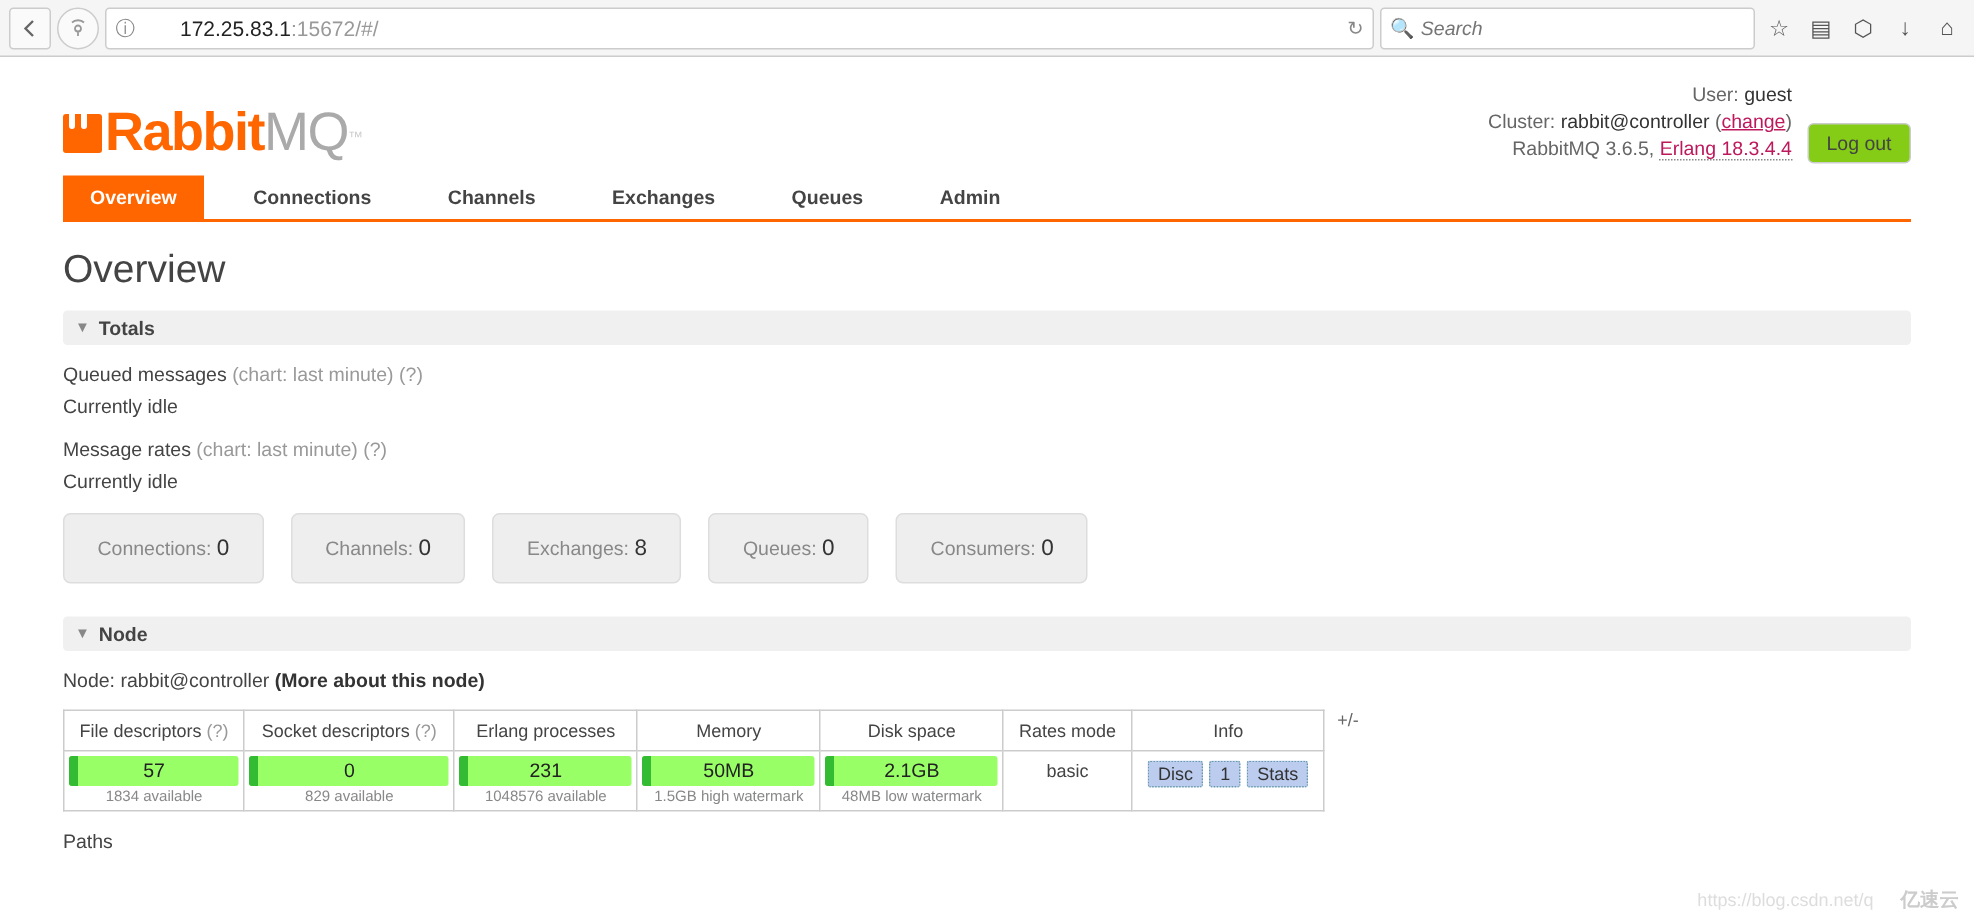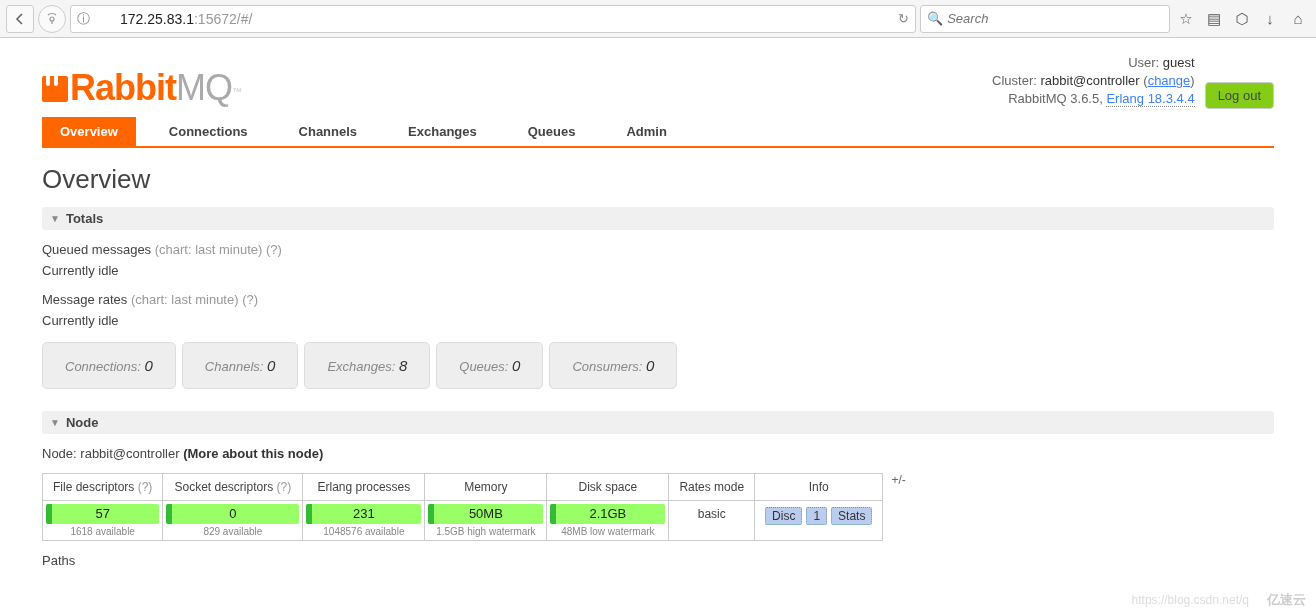--- a/index.html
+++ b/index.html
@@ -21,42 +21,42 @@
 .page { padding: 8px 42px 20px 42px; }
 .header { display: flex; align-items: flex-end; padding-top: 8px; padding-bottom: 8px; }
 .logo { flex: 1; }
 .logo-text { font-size: 36px; font-weight: 700; letter-spacing: -1px; }
 .logo-r { color: #f60; }
 .logo-mq { color: #aaa; font-weight: 400; }
 .logo-icon { display:inline-block; width:26px; height:26px; background:#f60; border-radius:2px; position:relative; vertical-align:-2px; margin-right:2px;}
 .logo-icon::before{content:"";position:absolute;left:4px;top:0;width:4px;height:10px;background:#f60;box-shadow:8px 0 0 #f60;}
 .logo-icon::after{content:"";position:absolute;left:4px;top:0;width:4px;height:10px;background:#fff;box-shadow:8px 0 0 #fff;border-radius:0 0 2px 2px;}
 .user-info { text-align: right; font-size: 13px; color: #666; line-height: 1.4; }
-.user-info a { color: #3b82f6; text-decoration: underline; cursor: pointer; }
+.user-info a { color: #be185d; text-decoration: underline; cursor: pointer; }
 .user-info .dotted { border-bottom: 1px dotted #888; text-decoration: none; }
 .logout-btn { display: inline-block; border: 1px solid #ccc; border-radius: 4px; padding: 5px 12px; background: #84cc16; cursor: pointer; font-size: 13px; color: #444; margin-left: 10px; vertical-align: top; }
 
 
 .tabs { display: flex; border-bottom: 2px solid #f60; gap: 0; }
 .tab { padding: 7px 18px; font-size: 13px; font-weight: bold; color: #444; cursor: pointer; }
 .tab.active { background: #f60; color: #fff; }
 .tab:not(.active) { margin-left: 15px; }
 
 
 h1.page-title { font-size: 26px; font-weight: normal; color: #444; margin: 16px 0 12px 0; }
 .section-header { background: #f0f0f0; border-radius: 3px; padding: 4px 8px; display: flex; align-items: center; gap: 6px; margin-bottom: 12px; cursor: pointer; }
 .section-header .tri { color: #888; font-size: 10px; }
 .section-header .title { font-weight: bold; font-size: 13px; color: #444; }
 
 .subrow { margin: 10px 0 6px 0; font-size: 13px; color: #444; }
 .subrow .gray { color: #999; }
 .subrow .help { color: #999; }
 .idle { margin: 4px 0 14px 0; font-size: 13px; color: #444; }
 
-.counts { display: flex; gap: 6px; margin: 12px 0 22px 0; font-style: italic; }
+.counts { display: flex; gap: 18px; margin: 12px 0 22px 0; }
 .count-box { background: #eee; border: 1px solid #ddd; border-radius: 5px; padding: 14px 22px; font-size: 13px; color: #888; }
 .count-box .num { color: #333; font-size: 15px; }
 
 .node-line { font-size: 13px; margin: 12px 0; }
 .node-line a { color: #333; font-weight: bold; text-decoration: none; }
 
 
 .node-table { border-collapse: collapse; font-size: 12px; }
 .node-table th, .node-table td { border: 1px solid #ccc; padding: 6px 10px; text-align: center; vertical-align: top; }
 .node-table th { font-weight: normal; color: #444; background: #fff; }
@@ -193,21 +193,21 @@
       <th><span>Disk space</span></th>
       <th><span>Rates mode</span></th>
       <th><span>Info</span></th>
     </tr>
     <tr>
       <td class="bar-cell" style="min-width:118px;">
         <div class="bar">
                 <span class="tick"></span>
                 <span>57</span>
               </div>
-        <div class="sub">1618 available</div>
+        <div class="sub">1834 available</div>
       </td>
       <td class="bar-cell" style="min-width:140px;">
         <div class="bar">
                 <span class="tick"></span>
                 <span>0</span>
               </div>
         <div class="sub">829 available</div>
       </td>
       <td class="bar-cell" style="min-width:122px;">
         <div class="bar">

